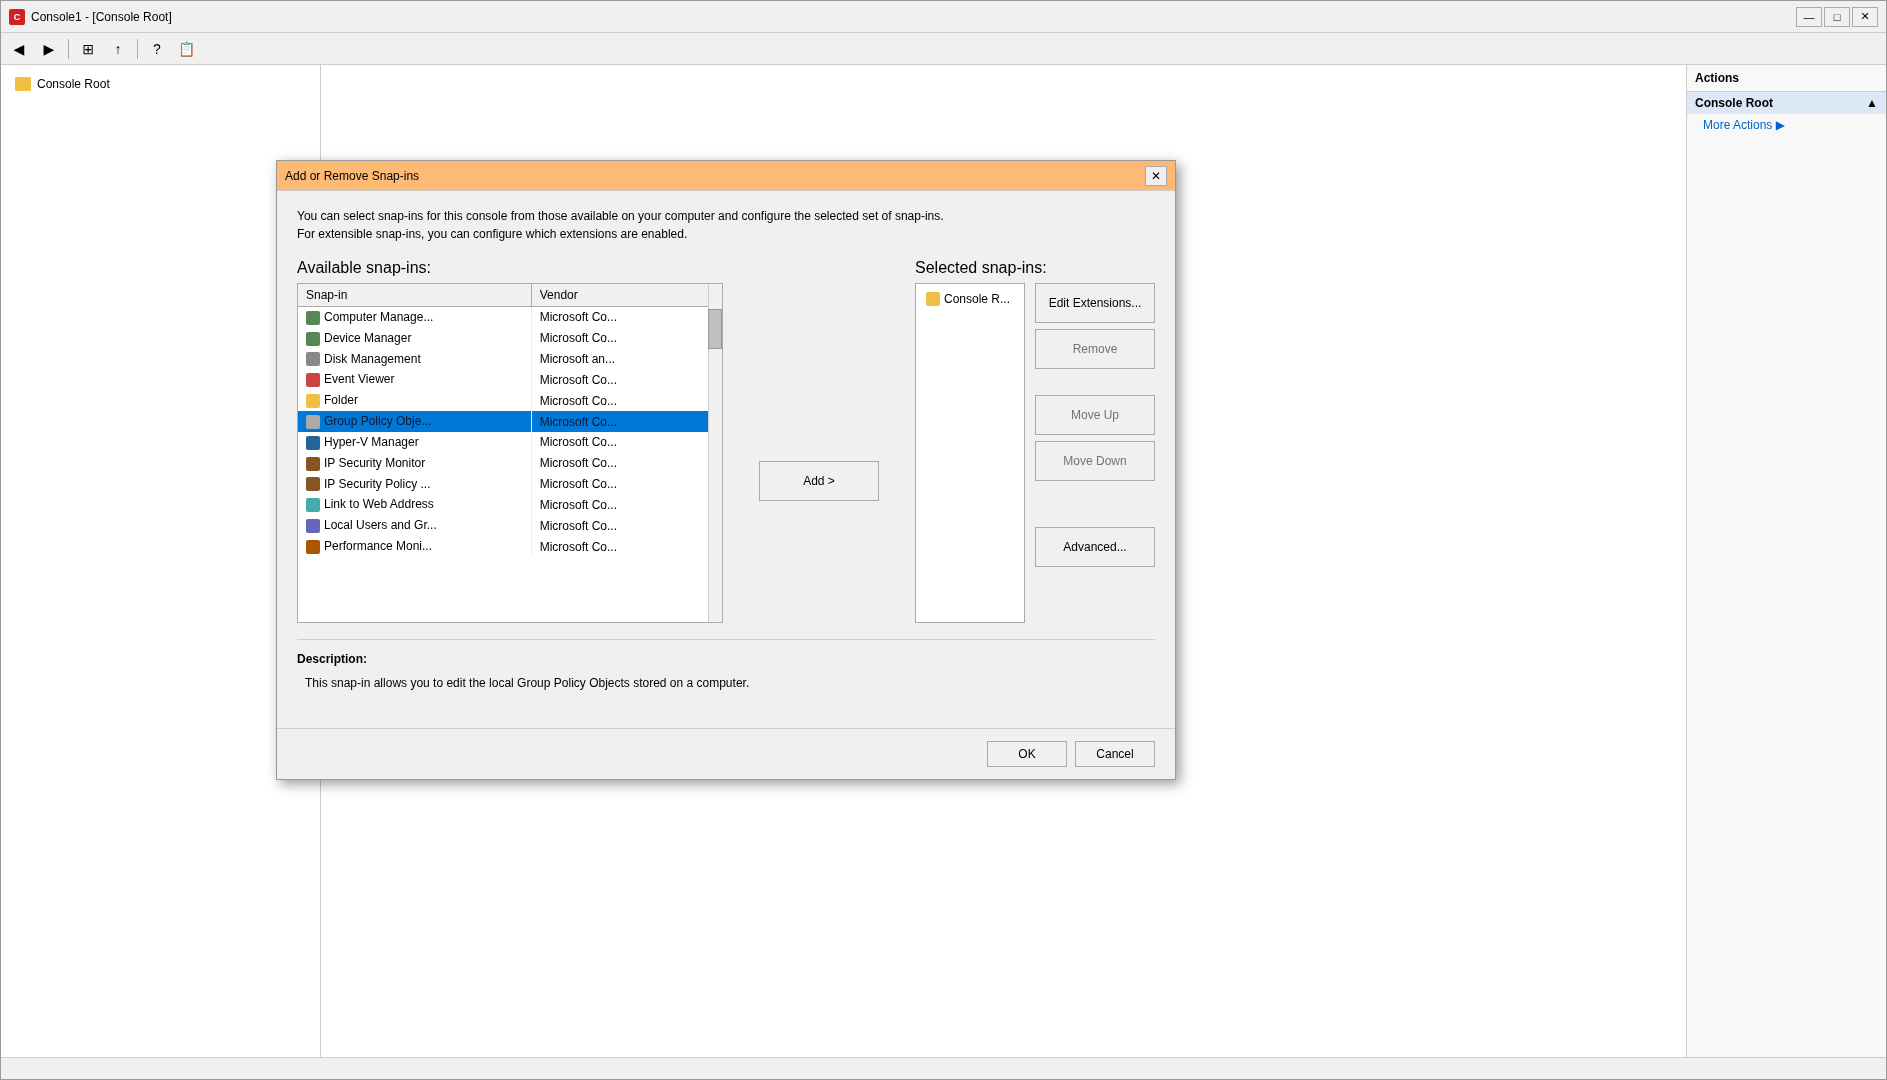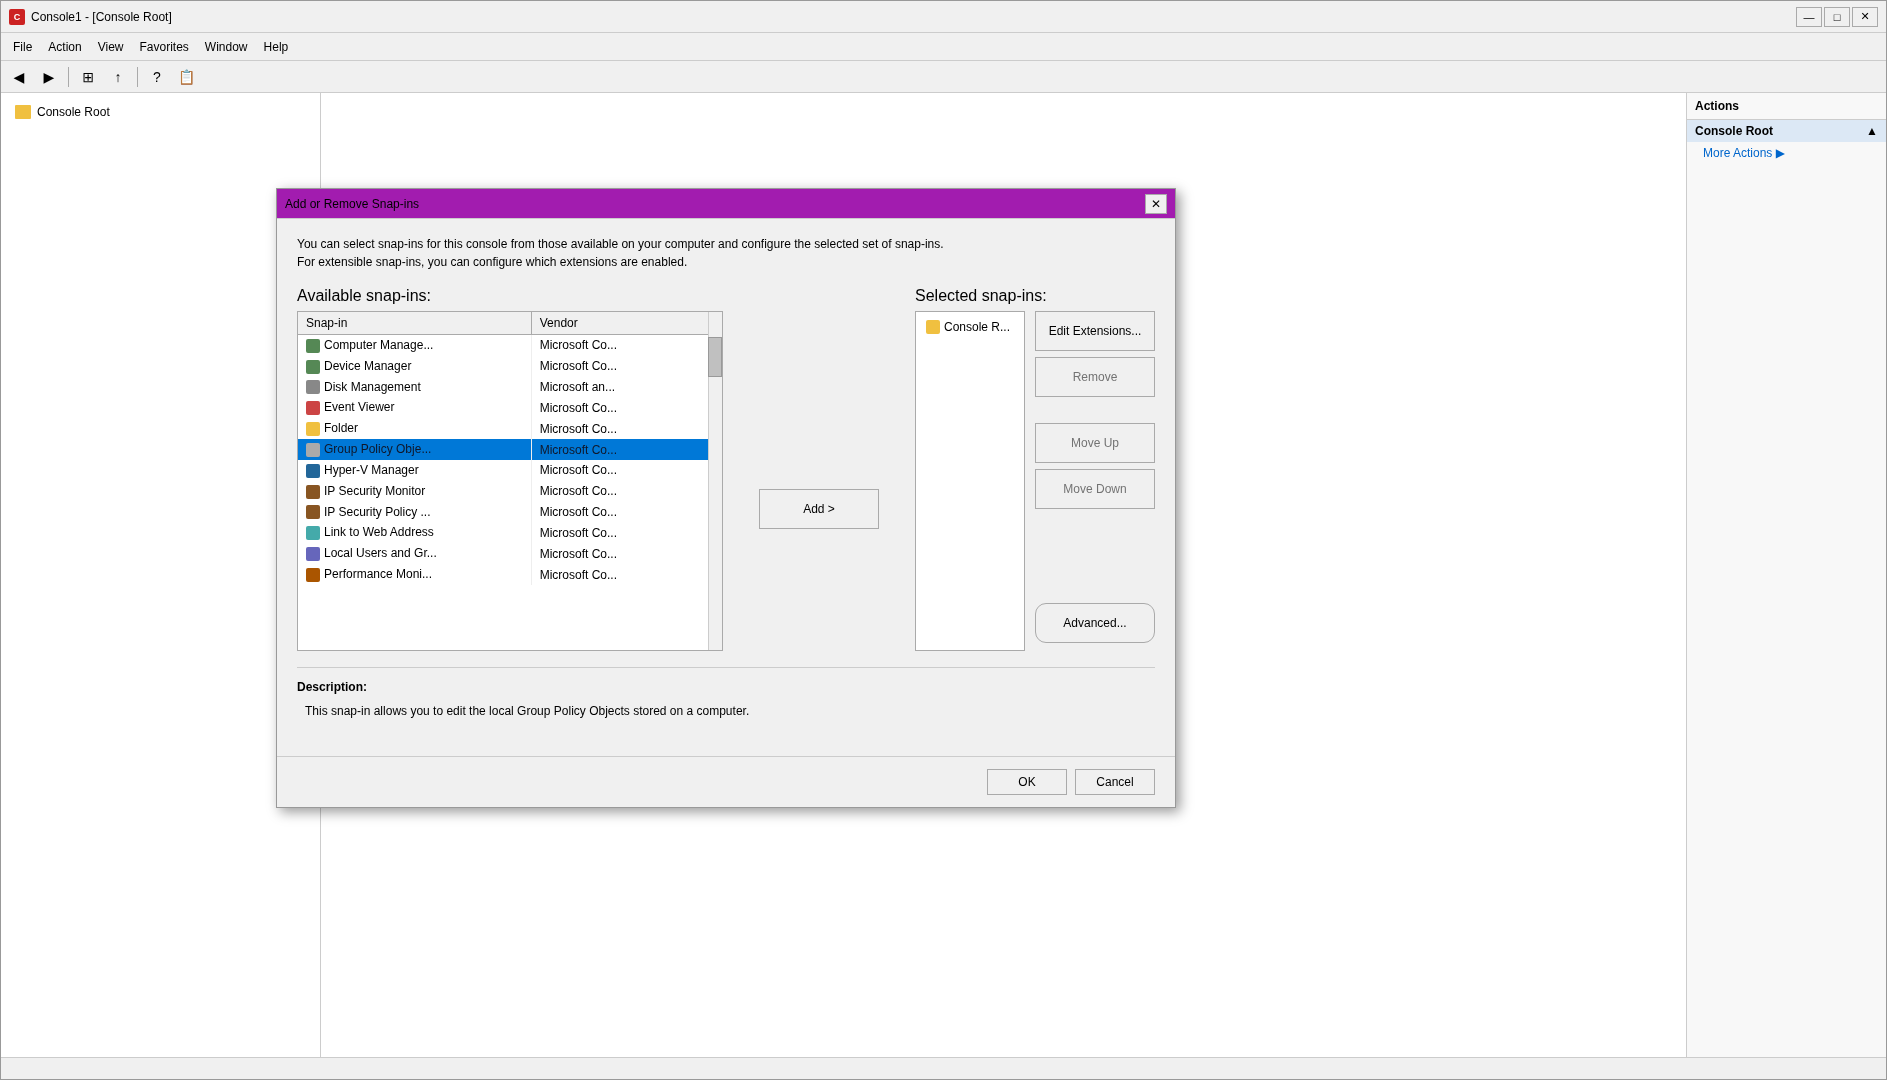--- a/index.html
+++ b/index.html
@@ -192,21 +192,21 @@
     .dialog {
       position: absolute;
       top: 95px;
       left: 275px;
       width: 900px;
       background: #f0f0f0;
       border: 1px solid #999;
       box-shadow: 4px 4px 12px rgba(0,0,0,0.4);
     }
     .dialog-title-bar {
-      background: #a21caf;
+      background: #fdba74;
       height: 30px;
       display: flex;
       align-items: center;
       padding: 0 8px;
       border-bottom: 1px solid #ccc;
       justify-content: space-between;
     }
     .dialog-title-text {
       flex: 1;
       font-size: 12px;
@@ -415,28 +415,20 @@
       <span style="color:white;font-size:9px;font-weight:bold;">C</span>
     </div>
     <span class="title-bar-text">Console1 - [Console Root]</span>
     <div class="title-bar-controls">
       <button class="title-btn">—</button>
       <button class="title-btn">□</button>
       <button class="title-btn close">✕</button>
     </div>
   </div>
 
-  <div class="menu-bar">
-    <div class="menu-item">File</div>
-    <div class="menu-item">Action</div>
-    <div class="menu-item">View</div>
-    <div class="menu-item">Favorites</div>
-    <div class="menu-item">Window</div>
-    <div class="menu-item">Help</div>
-  </div>
 
   <div class="toolbar">
     <button class="toolbar-btn">◀</button>
     <button class="toolbar-btn">▶</button>
     <div class="toolbar-sep"></div>
     <button class="toolbar-btn">⊞</button>
     <button class="toolbar-btn">↑</button>
     <div class="toolbar-sep"></div>
     <button class="toolbar-btn">?</button>
     <button class="toolbar-btn">📋</button>
@@ -561,21 +553,21 @@
               <div class="selected-list-container" style="flex:1;">
                 <ul class="selected-list" id="selected-list">
                 <li><span style="display:inline-block;width:14px;height:14px;background:#f0c040;border-radius:2px;"></span>Console R...</li>
                   </ul>
               </div>
               <div class="right-buttons">
                 <button class="dialog-btn">Edit Extensions...</button>
                 <button class="dialog-btn disabled">Remove</button>
                 <button class="dialog-btn disabled" style="margin-top:20px;">Move Up</button>
                 <button class="dialog-btn disabled">Move Down</button>
-                <button class="dialog-btn" style="margin-top:88px;border-radius:11px;">Advanced...</button>
+                <button class="dialog-btn" style="margin-top:40px;">Advanced...</button>
               </div>
             </div>
           </div>
         </div>
 
         <div class="description-section">
           <div class="description-label">Description:</div>
           <div class="description-text">This snap-in allows you to edit the local Group Policy Objects stored on a computer.</div>
         </div>
       </div>

